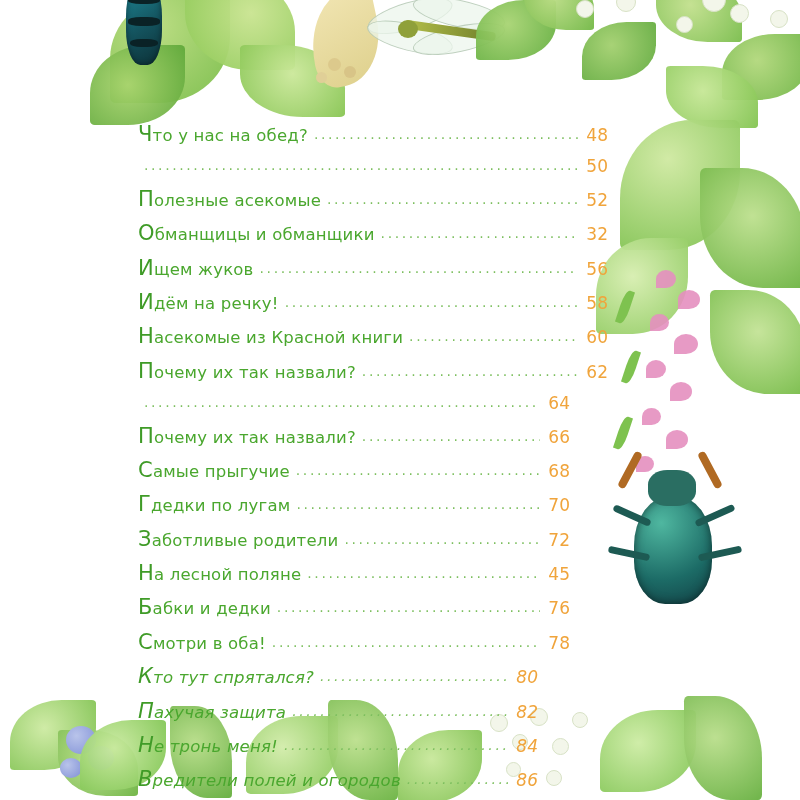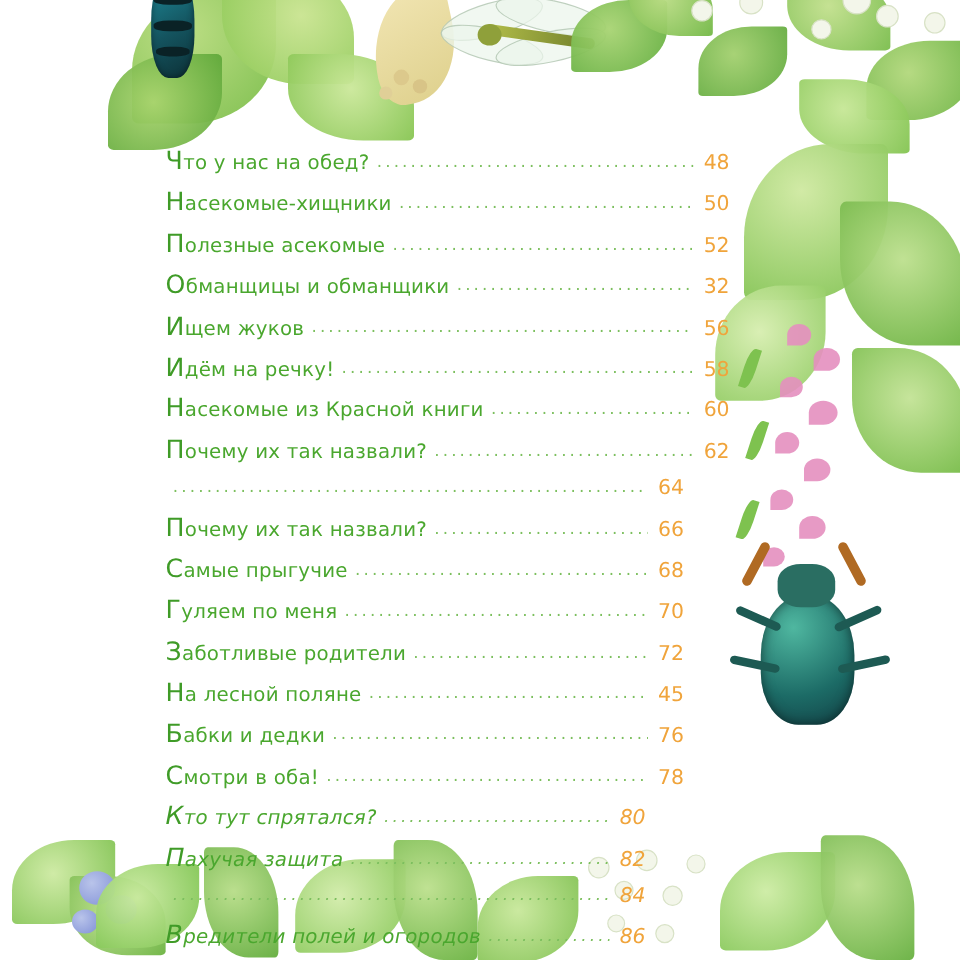--- a/index.html
+++ b/index.html
@@ -264,21 +264,20 @@
     <div class="leaf v2" style="left:624px; top:6px;   width:78px;  height:104px; background:radial-gradient(circle at 40% 40%, #b9de8b, #67b040);"></div>
   </div>
 
   <div class="toc" id="toc">
       <div class="toc-row full">
         <span class="toc-title"><span class="cap">Ч</span><span>то у нас на обед?</span></span>
         <span class="dots">................................................................................</span>
         <span class="page-num">48</span>
       </div>
       <div class="toc-row full">
-        <span class="toc-title"><span class="cap">Н</span><span>асекомые-хищники</span></span>
         <span class="dots">................................................................................</span>
         <span class="page-num">50</span>
       </div>
       <div class="toc-row full">
         <span class="toc-title"><span class="cap">П</span><span>олезные асекомые</span></span>
         <span class="dots">................................................................................</span>
         <span class="page-num">52</span>
       </div>
       <div class="toc-row full">
         <span class="toc-title"><span class="cap">О</span><span>бманщицы и обманщики</span></span>
@@ -313,21 +312,21 @@
         <span class="toc-title"><span class="cap">П</span><span>очему их так назвали?</span></span>
         <span class="dots">................................................................................</span>
         <span class="page-num">66</span>
       </div>
       <div class="toc-row mid">
         <span class="toc-title"><span class="cap">С</span><span>амые прыгучие</span></span>
         <span class="dots">................................................................................</span>
         <span class="page-num">68</span>
       </div>
       <div class="toc-row mid">
-        <span class="toc-title"><span class="cap">Г</span><span>уляем по меня</span></span>
+        <span class="toc-title"><span class="cap">Г</span><span>дедки по лугам</span></span>
         <span class="dots">................................................................................</span>
         <span class="page-num">70</span>
       </div>
       <div class="toc-row mid">
         <span class="toc-title"><span class="cap">З</span><span>аботливые родители</span></span>
         <span class="dots">................................................................................</span>
         <span class="page-num">72</span>
       </div>
       <div class="toc-row mid">
         <span class="toc-title"><span class="cap">Н</span><span>а лесной поляне</span></span>
@@ -348,20 +347,21 @@
         <span class="toc-title"><span class="cap">К</span><span>то тут спрятался?</span></span>
         <span class="dots">................................................................................</span>
         <span class="page-num">80</span>
       </div>
       <div class="toc-row short">
         <span class="toc-title"><span class="cap">П</span><span>ахучая защита</span></span>
         <span class="dots">................................................................................</span>
         <span class="page-num">82</span>
       </div>
       <div class="toc-row short">
+        <span class="toc-title"><span class="cap">Н</span><span>е тронь меня!</span></span>
         <span class="dots">................................................................................</span>
         <span class="page-num">84</span>
       </div>
       <div class="toc-row short">
         <span class="toc-title"><span class="cap">В</span><span>редители полей и огородов</span></span>
         <span class="dots">................................................................................</span>
         <span class="page-num">86</span>
       </div>
     </div>
 

